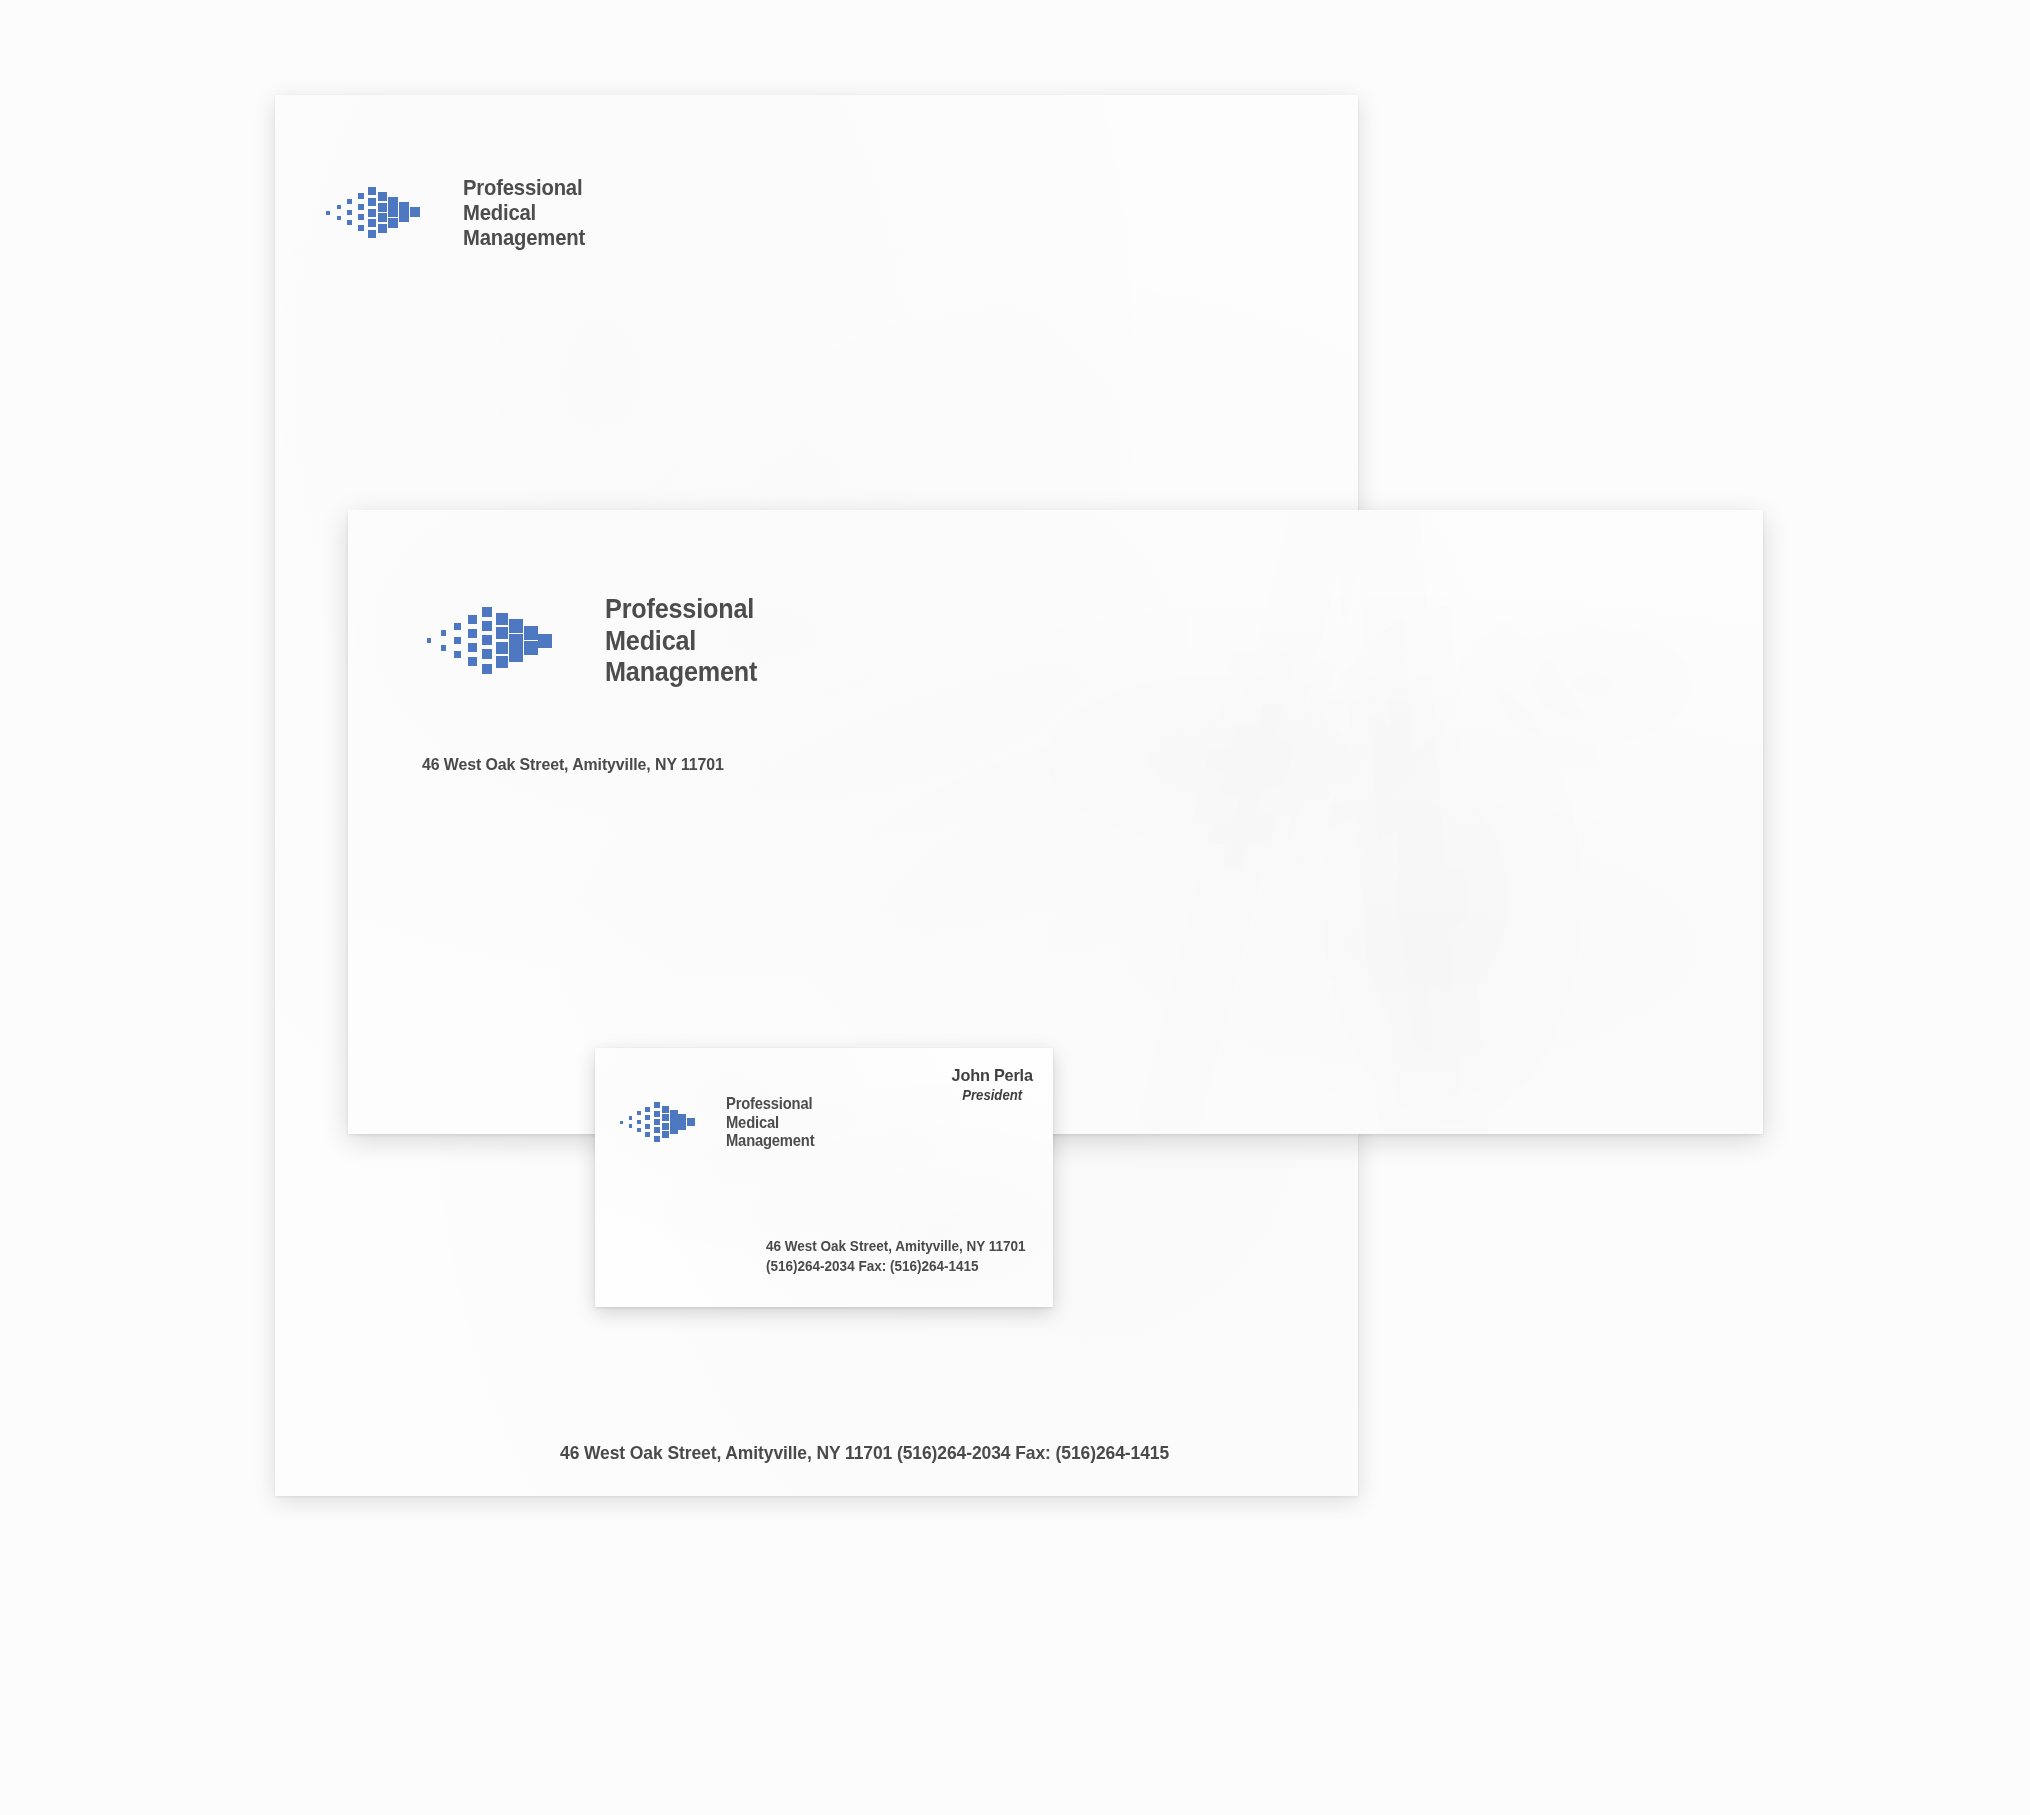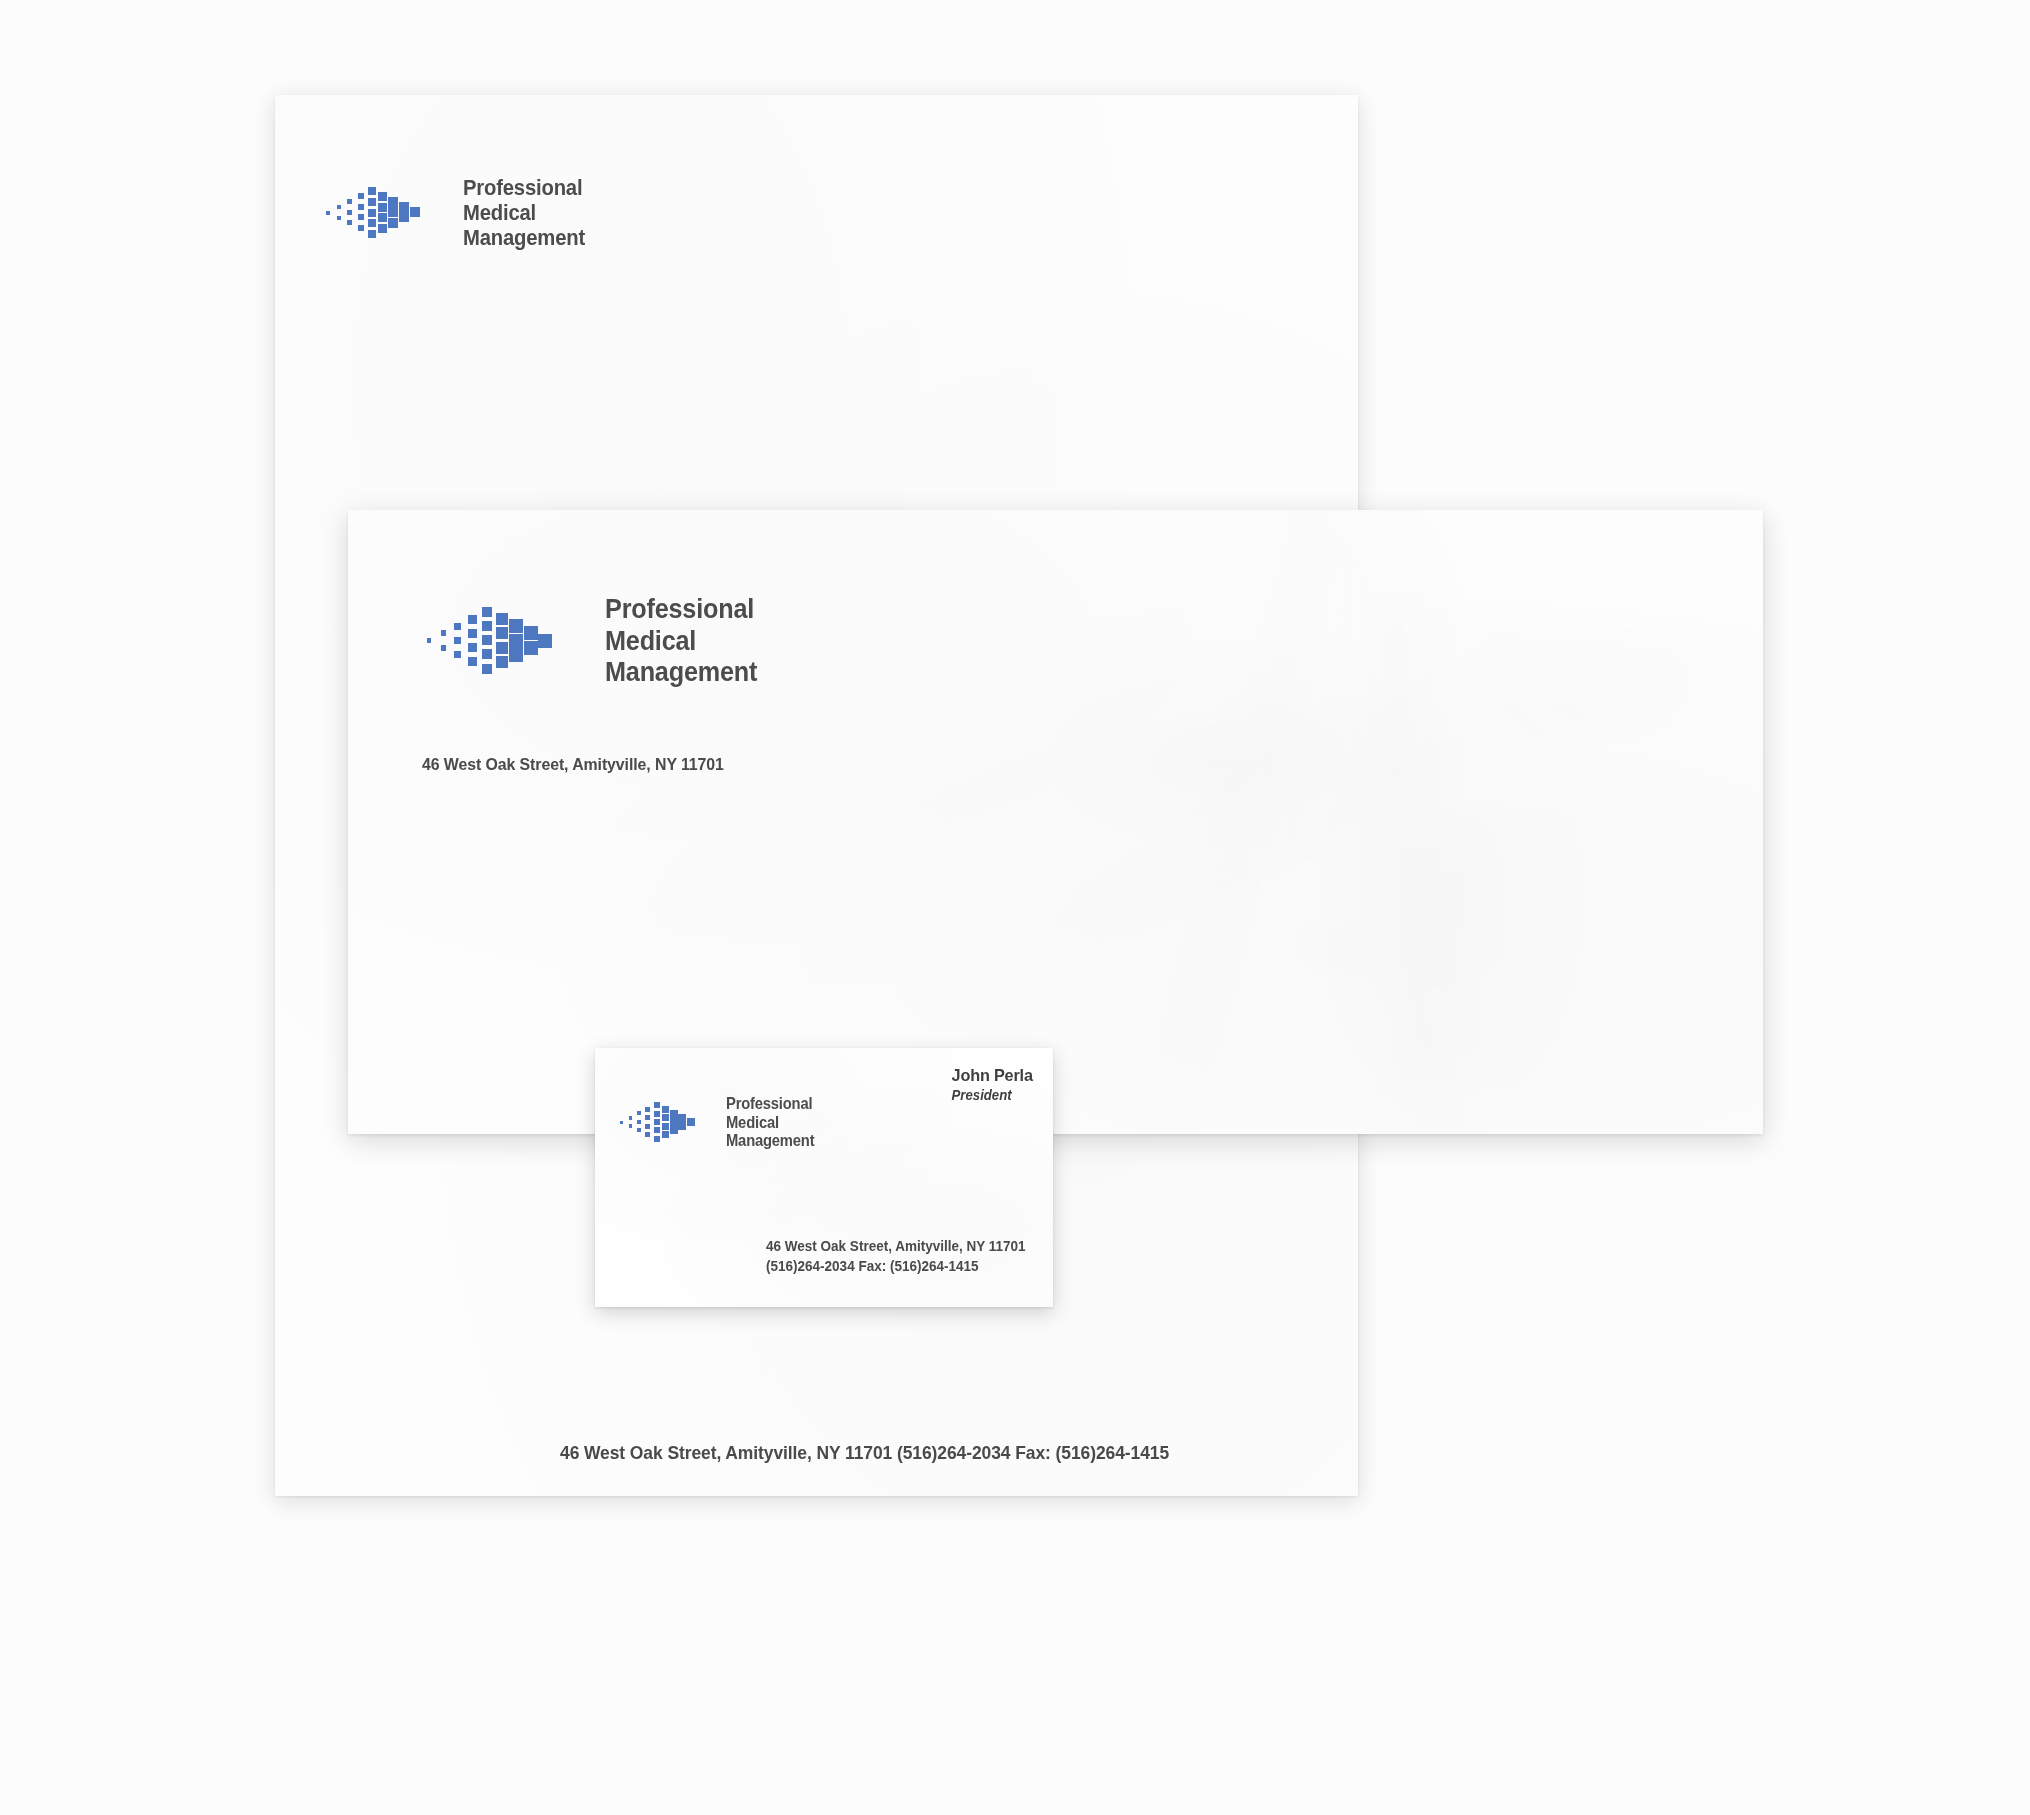--- a/index.html
+++ b/index.html
@@ -72,21 +72,21 @@
   #env-addr{left:422px;top:754px;font-size:17.3px;}
   #lh-footer{left:560px;top:1442px;font-size:19px;}
   #card-contact{
     position:absolute;left:766px;top:1237px;
     color:#4a4a4a;font-weight:700;font-size:14.7px;line-height:1.35;
     transform:scaleX(.92);transform-origin:left center;white-space:nowrap;
   }
   #card-contact span{display:block;}
   #card-person{
     position:absolute;left:949px;top:1065px;
-    color:#3f3f3f;white-space:nowrap;
+    text-align:center;color:#3f3f3f;white-space:nowrap;
   }
   #card-person .nm{
     font-size:17.3px;font-weight:700;letter-spacing:-0.2px;
     transform:scaleX(.94);display:block;
   }
   #card-person .ttl{
     font-size:14px;font-weight:700;font-style:italic;
     display:block;margin-top:0.9px;transform:scaleX(.94);
   }
 </style>

